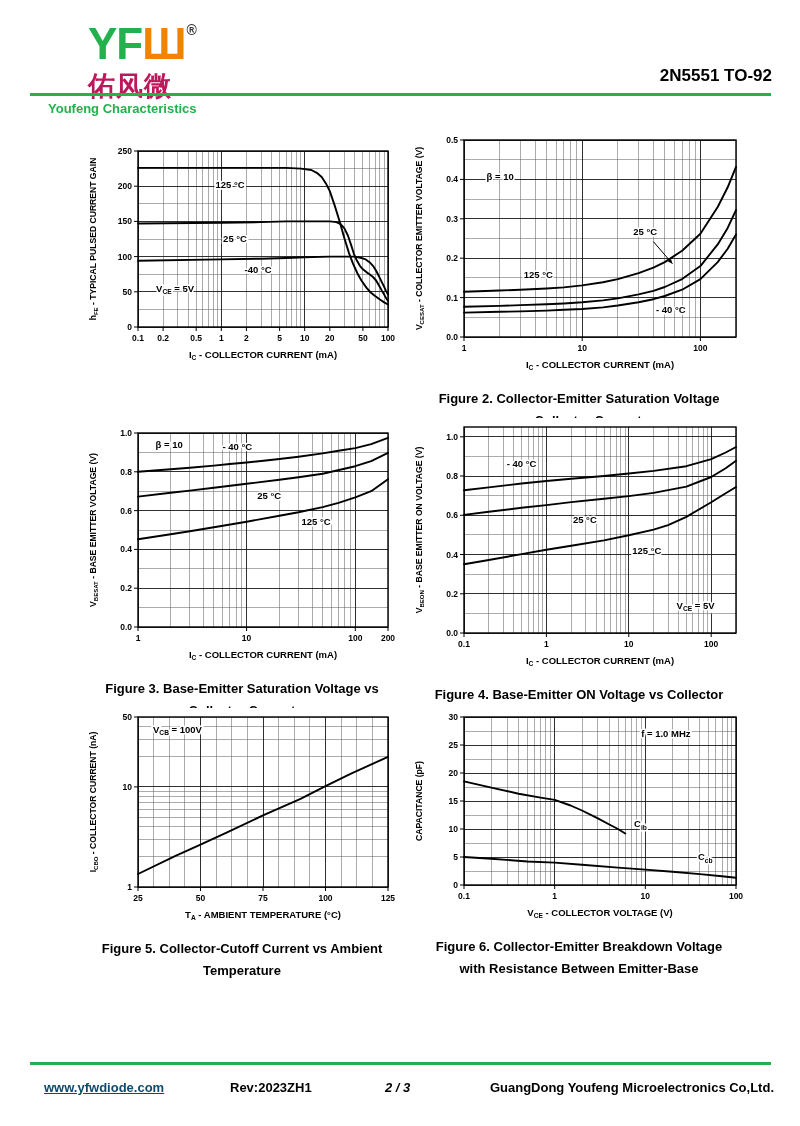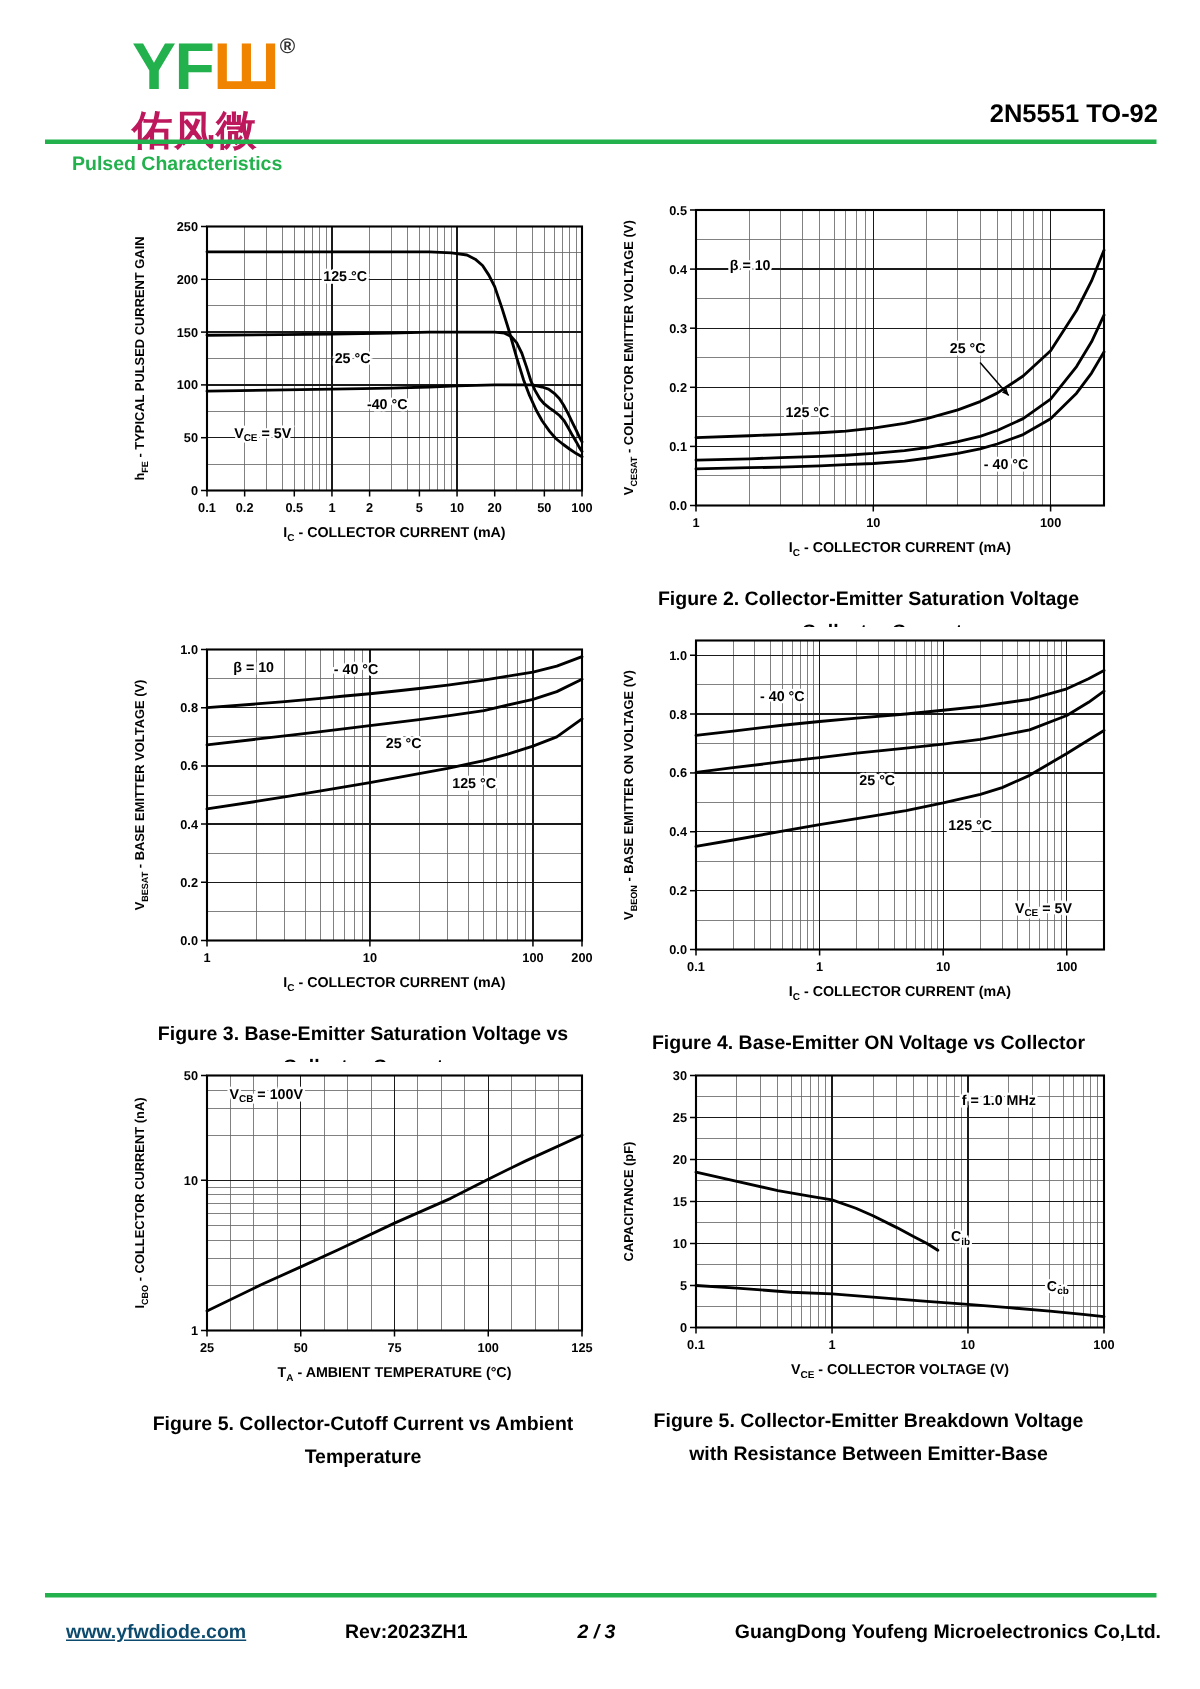--- a/index.html
+++ b/index.html
@@ -40,21 +40,21 @@
 <body>
 
 <div id="page">
 
   <div id="logo">
     <div class="logo-row"><span class="logo-yf">YF</span><span class="logo-w">Ш</span><span class="logo-reg">®</span></div>
     <div class="logo-cn">佑风微</div>
   </div>
   <div id="part-number">2N5551 TO-92</div>
   <div id="rule-top" class="green-rule"></div>
-  <div id="section-title">Pulsed Characteristics</div>
+  <div id="section-title">Youfeng Characteristics</div>
 
   <div class="fig" style="left:84px;  top:142px; width:316px;">
     <div class="chart"><svg width="316" height="231" viewBox="0 0 316 231" xmlns="http://www.w3.org/2000/svg">
           <rect x="0" y="0" width="316" height="231" fill="#fff"></rect>
           <g shape-rendering="crispEdges">
             <line x1="79.1" y1="9" x2="79.1" y2="185" stroke="#666" stroke-width="0.55"></line>
             <line x1="93.8" y1="9" x2="93.8" y2="185" stroke="#666" stroke-width="0.55"></line>
             <line x1="104.2" y1="9" x2="104.2" y2="185" stroke="#666" stroke-width="0.55"></line>
             <line x1="112.2" y1="9" x2="112.2" y2="185" stroke="#666" stroke-width="0.55"></line>
             <line x1="118.8" y1="9" x2="118.8" y2="185" stroke="#666" stroke-width="0.55"></line>
@@ -492,21 +492,21 @@
           <text x="48" y="96" font-size="8.5" text-anchor="end">15</text>
           <line x1="50" y1="65.0" x2="54" y2="65.0" stroke="#000" stroke-width="1"></line>
           <text x="48" y="68" font-size="8.5" text-anchor="end">20</text>
           <line x1="50" y1="37.0" x2="54" y2="37.0" stroke="#000" stroke-width="1"></line>
           <text x="48" y="40" font-size="8.5" text-anchor="end">25</text>
           <line x1="50" y1="9.0" x2="54" y2="9.0" stroke="#000" stroke-width="1"></line>
           <text x="48" y="12" font-size="8.5" text-anchor="end">30</text>
           <text x="190" y="208" font-size="9.5" text-anchor="middle">V<tspan dy="2.4" font-size="70%">CE</tspan><tspan dy="-2.4"> - COLLECTOR VOLTAGE (V)</tspan></text>
           <text transform="translate(12 93) rotate(-90)" font-size="8.6" text-anchor="middle">CAPACITANCE (pF)</text>
         </svg></div>
-    <div class="caption">Figure 5. Collector-Emitter Breakdown Voltage
+    <div class="caption">Figure 6. Collector-Emitter Breakdown Voltage
 with Resistance Between Emitter-Base</div>
   </div>
 
   <div id="rule-bottom" class="green-rule"></div>
   <a id="website" class="footer-item">www.yfwdiode.com</a>
   <div id="revision" class="footer-item">Rev:2023ZH1</div>
   <div id="page-num" class="footer-item">2 / 3</div>
   <div id="company" class="footer-item">GuangDong Youfeng Microelectronics Co,Ltd.</div>
 
 </div>

